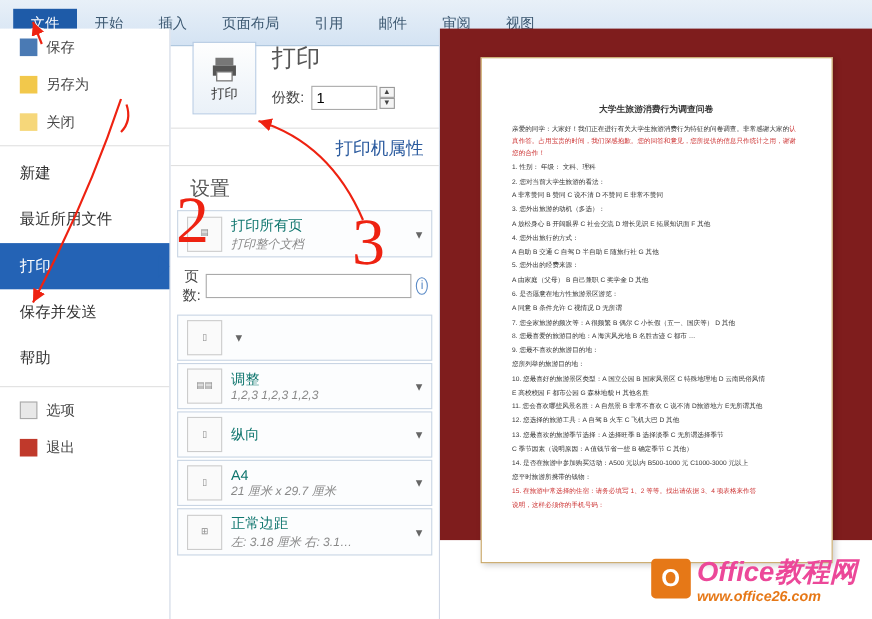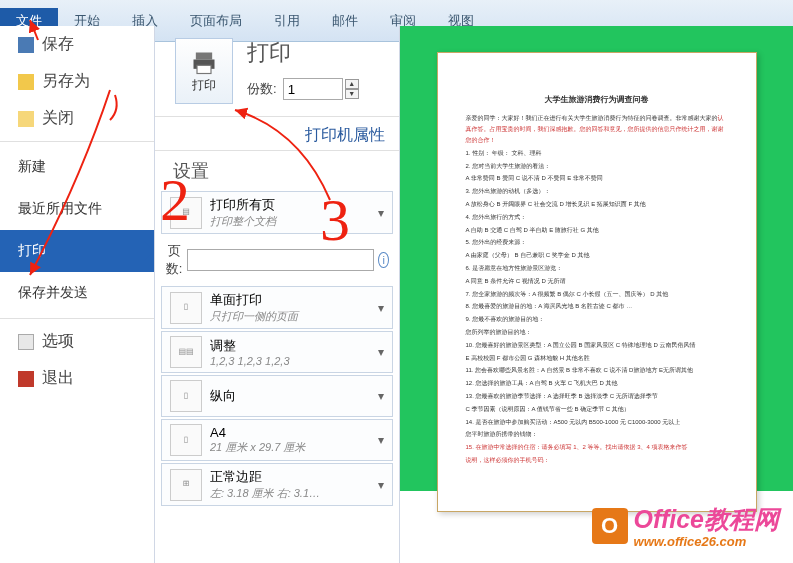--- a/index.html
+++ b/index.html
@@ -1,23 +1,23 @@
 <!DOCTYPE html>
 <html><head>
   <meta charset="utf-8">
   <style>
     * { margin: 0; padding: 0; box-sizing: border-box; }
     body { font-family: "Microsoft YaHei", "SimSun", sans-serif; font-size: 12px; background: #fff; width: 793px; height: 563px; overflow: hidden; position: relative; }
     
-    .ribbon-tabs { height: 42px; background: linear-gradient(#e8f0f8, #d4e3f3); display: flex; align-items: center; border-bottom: 1px solid #a8c3dc; }
+    .ribbon-tabs { height: 42px; background: linear-gradient(#e8f0f8, #d4e3f3); display: flex; align-items: center; border-bottom: 1px solid #a8c3dc; padding-left: 12px; }
     .ribbon-tab { padding: 4px 16px; color: #3b5770; font-size: 13px; cursor: pointer; }
     .ribbon-tab.active { background: #1e5ba8; color: #fff; }
     
     .sidebar { position: absolute; top: 26px; left: 0; width: 155px; height: 537px; background: #fff; border-right: 1px solid #d0d7e5; }
-    .sidebar-item { display: flex; align-items: center; padding: 8px 18px; color: #444; cursor: pointer; font-size: 16px; }
+    .sidebar-item { display: flex; align-items: center; padding: 8px 18px; color: #444; cursor: pointer; font-size: 13px; }
     .sidebar-item .icon { width: 16px; height: 16px; margin-right: 8px; display: inline-block; }
     .sidebar-item-big { padding: 12px 18px; font-size: 14px; color: #333; cursor: pointer; }
     .sidebar-item-active { background: #2463b5; color: #fff; position: relative; }
     .sidebar-item-active::after { content: ''; position: absolute; right: -10px; top: 50%; transform: translateY(-50%); border: 10px solid transparent; border-left-color: #2463b5; }
     .sidebar-divider { height: 1px; background: #e0e0e0; margin: 4px 0; }
     
     .print-panel { position: absolute; top: 26px; left: 155px; width: 245px; height: 537px; border-right: 1px solid #d0d7e5; overflow: hidden; padding: 8px 0; }
     .print-header { display: flex; align-items: flex-start; padding: 4px 10px 12px 20px; border-bottom: 1px solid #e0e0e0; }
     .print-btn { width: 58px; height: 66px; border: 1px solid #b8cce4; background: linear-gradient(#fefefe,#eaf1f8); display: flex; flex-direction: column; align-items: center; justify-content: center; font-size: 12px; color: #333; }
     .print-title-area { margin-left: 14px; }
@@ -28,30 +28,30 @@
     .spinner div { height: 10px; border: 1px solid #999; background: #f4f4f4; font-size: 7px; text-align: center; line-height: 7px; }
     
     .printer-props { text-align: right; padding: 8px 14px 4px 0; color: #2a5a9e; font-size: 16px; cursor: pointer; border-bottom: 1px solid #e0e0e0; }
     
     .settings-title { font-size: 18px; color: #555; padding: 8px 0 6px 18px; }
     
     .setting-row { display: flex; align-items: center; padding: 4px 8px; margin: 2px 6px; border: 1px solid transparent; }
     .setting-row.bordered { border: 1px solid #c9d5e4; background: #fcfdfe; }
     .setting-icon { width: 32px; height: 32px; margin-right: 8px; display: flex; align-items: center; justify-content: center; border: 1px solid #ccc; background: #fafafa; font-size: 8px; color: #888; text-align: center; line-height: 1.1; }
     .setting-text { flex: 1; }
-    .setting-label { font-size: 13px; color: #000000; }
+    .setting-label { font-size: 13px; color: #0f766e; }
     .setting-sub { font-size: 11px; color: #888; font-style: italic; }
     .setting-chevron { color: #666; margin-left: 4px; }
     
     .pages-row { display: flex; align-items: center; padding: 6px 10px; font-size: 13px; }
     .pages-row label { color: #444; text-align: center; }
     .pages-row input { flex: 1; height: 22px; margin: 0 4px; border: 1px solid #aaa; padding: 0 4px; }
     .info-circle { width: 16px; height: 16px; border: 1px solid #5a8ac6; border-radius: 50%; color: #5a8ac6; font-size: 11px; text-align: center; line-height: 14px; cursor: pointer; }
     
-    .preview-area { position: absolute; top: 26px; left: 400px; width: 393px; height: 465px; background: #22c55e; display: flex; align-items: flex-start; justify-content: center; padding: 26px 10px; }
+    .preview-area { position: absolute; top: 26px; left: 400px; width: 393px; height: 465px; background: #7f1d1d; display: flex; align-items: flex-start; justify-content: center; padding: 26px 10px; }
     .preview-page { width: 320px; height: 460px; background: #fff; border: 1px solid #c8a664; box-shadow: 2px 2px 6px rgba(0,0,0,0.2); padding: 40px 28px; font-size: 6px; color: #333; line-height: 1.8; }
     .preview-page h3 { text-align: center; font-size: 8px; font-weight: bold; margin-bottom: 6px; }
     .preview-page p { margin-bottom: 2px; }
     .preview-page .red { color: #c33; }
     
     .watermark { position: absolute; right: 14px; bottom: 14px; display: flex; align-items: center; font-weight: bold; font-style: italic; }
     .wm-logo { width: 36px; height: 36px; background: #e67817; border-radius: 4px; display: flex; align-items: center; justify-content: center; color: #fff; font-size: 22px; margin-right: 6px; font-style: normal;}
     .wm-text1 { font-size: 25px; color: #ec4899; }
     .wm-text2 { font-size: 13px; color: #e67817; margin-top: -2px; }
     
@@ -89,20 +89,21 @@
     </div>
   <div class="sidebar-item">
       <span class="icon icon-close"></span>
       <span>关闭</span>
     </div>
   <div class="sidebar-divider"></div>
   <div class="sidebar-item-big">新建</div>
   <div class="sidebar-item-big">最近所用文件</div>
   <div class="sidebar-item-big sidebar-item-active">打印</div>
   <div class="sidebar-item-big">保存并发送</div>
+  <div class="sidebar-item-big">帮助</div>
   <div class="sidebar-divider"></div>
   <div class="sidebar-item">
       <span class="icon icon-options"></span>
       <span>选项</span>
     </div>
   <div class="sidebar-item">
       <span class="icon icon-exit"></span>
       <span>退出</span>
     </div>
 </div>
@@ -144,24 +145,20 @@
   </div>
 
   <div class="pages-row">
     <label>页数:</label>
     <input type="text" value="" style="">
     <div class="info-circle">i</div>
   </div>
 
   <div class="setting-row bordered">
     <div class="setting-icon">▯</div>
-    <div class="setting-text">
-      <div class="setting-label">单面打印</div>
-      <div class="setting-sub">只打印一侧的页面</div>
-    </div>
     <span class="setting-chevron">▾</span>
   </div>
 
   <div class="setting-row bordered">
     <div class="setting-icon">▤▤</div>
     <div class="setting-text">
       <div class="setting-label">调整</div>
       <div class="setting-sub">1,2,3   1,2,3   1,2,3</div>
     </div>
     <span class="setting-chevron">▾</span>

